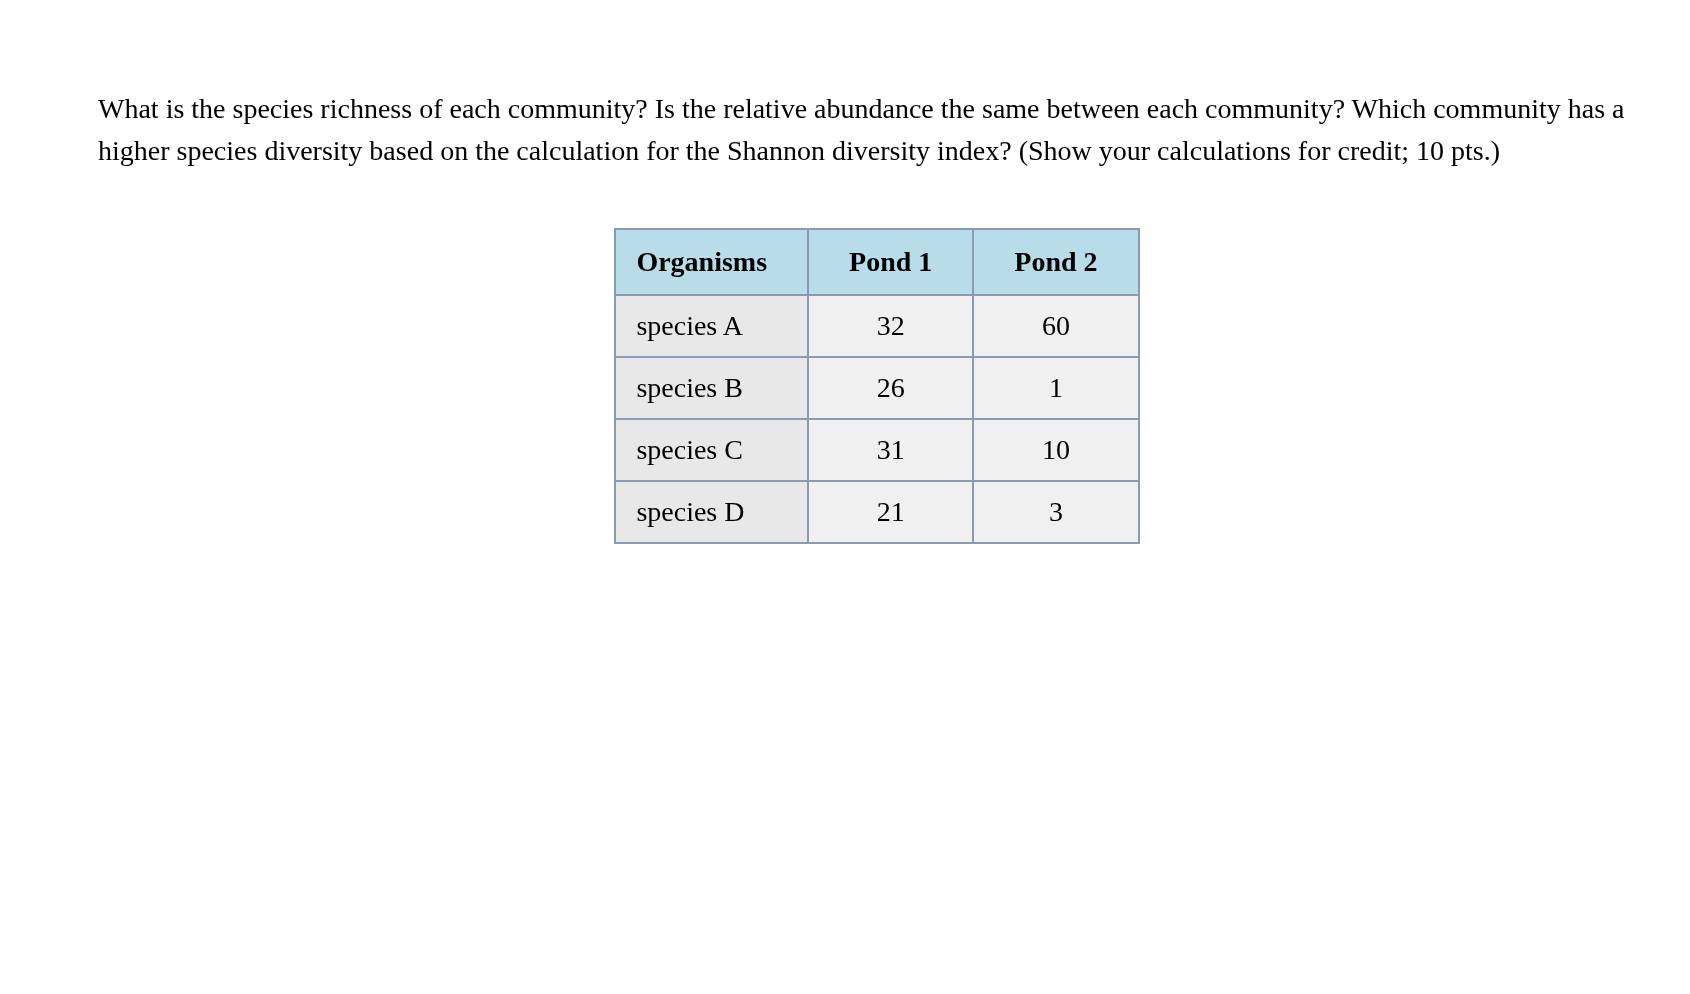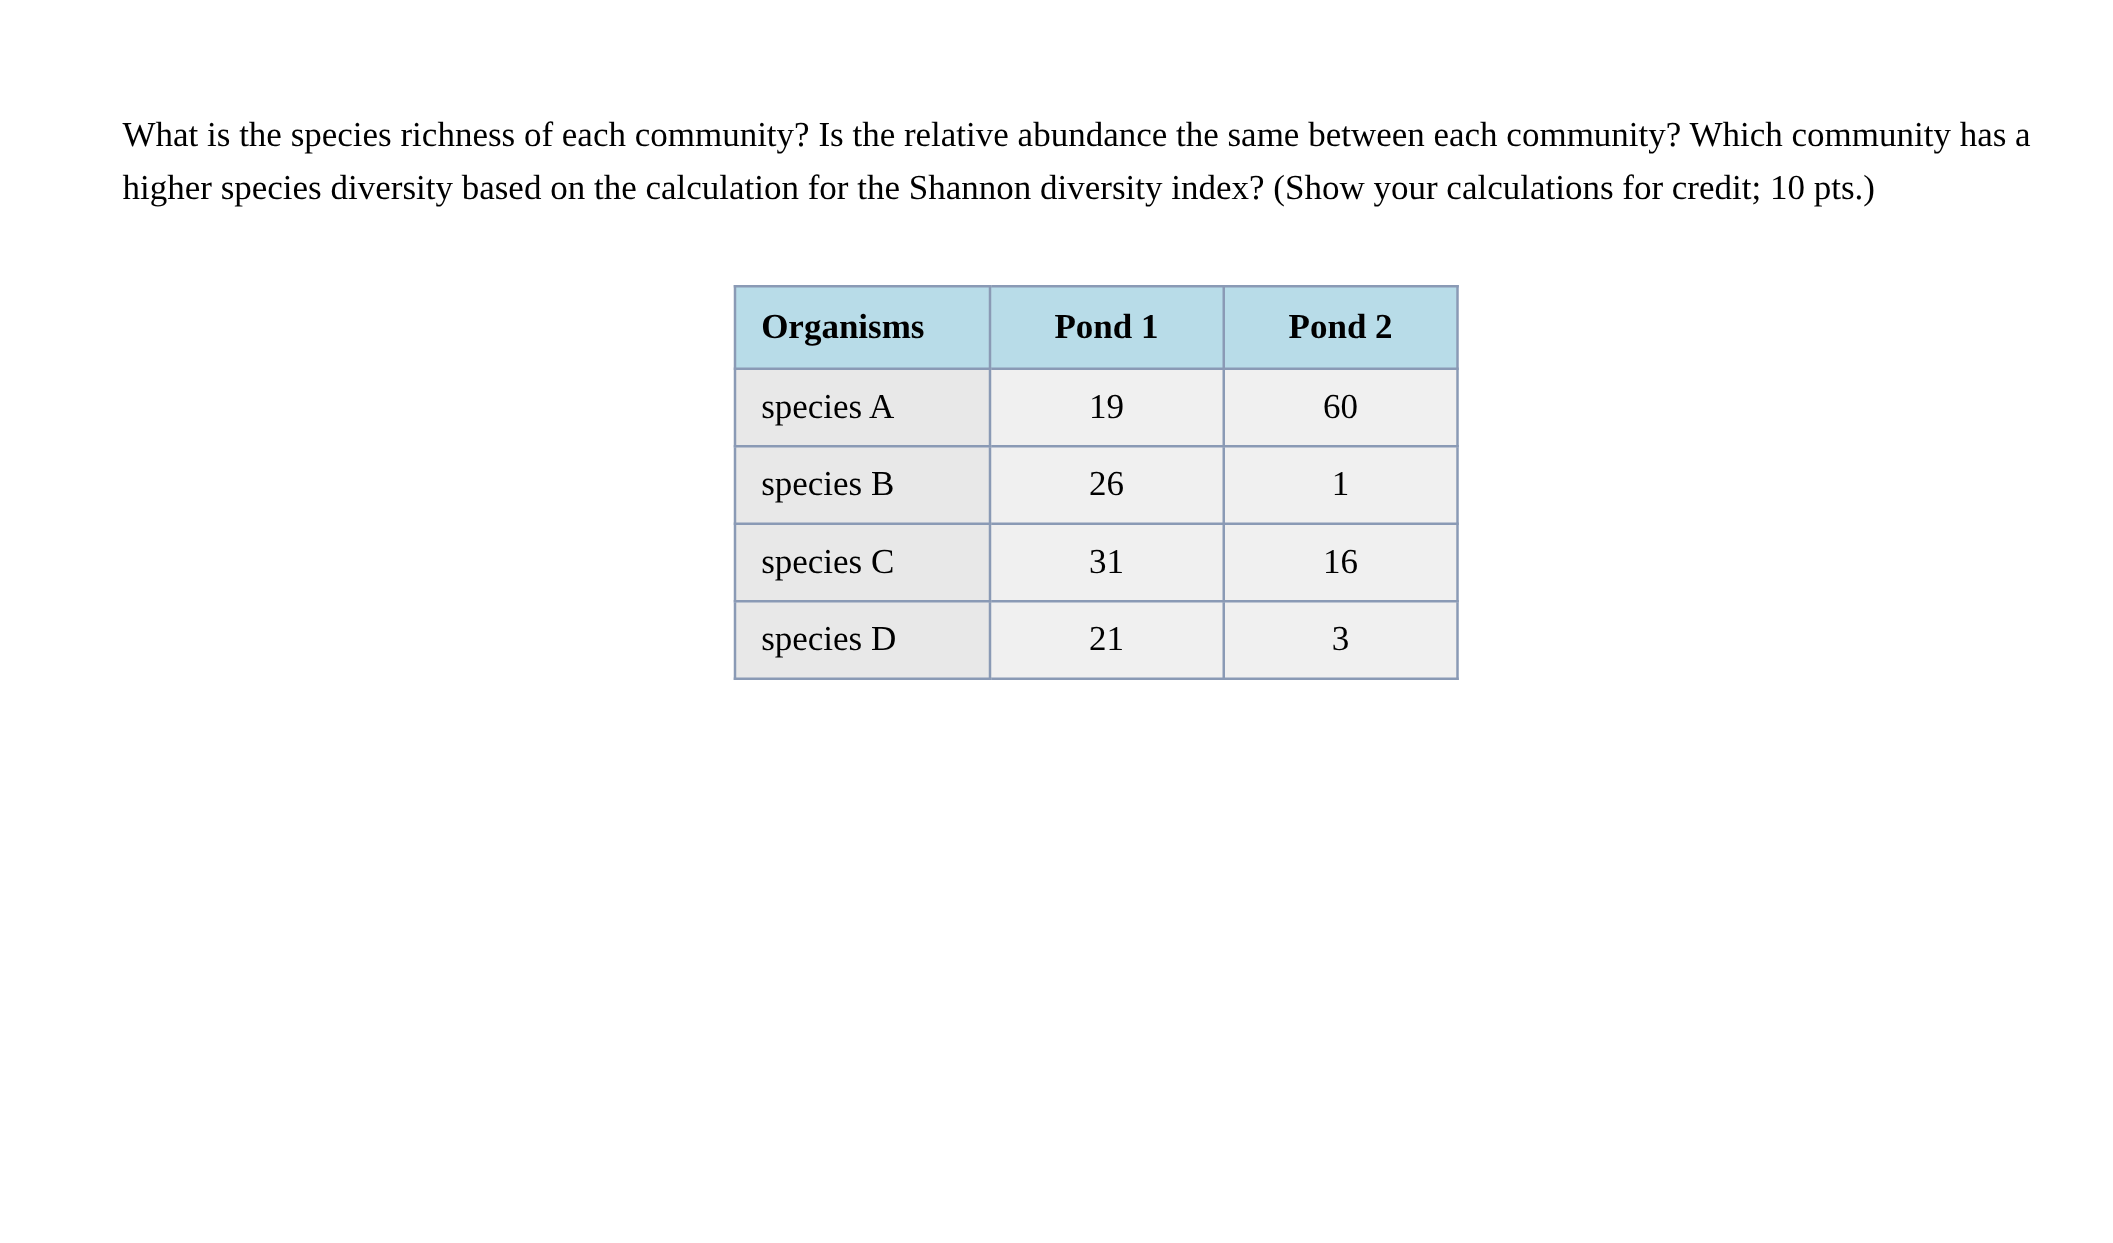--- a/index.html
+++ b/index.html
@@ -32,21 +32,21 @@
 
     table {
       border-collapse: collapse;
       border: 2px solid #8a9ab5;
       font-size: 28px;
     }
 
     thead tr th {
       background-color: #b8dce8;
       border: 2px solid #8a9ab5;
-      padding: 16px 51px;
+      padding: 16px 40px;
       font-weight: bold;
       text-align: center;
     }
 
     thead tr th:first-child {
       text-align: left;
       padding-left: 20px;
     }
 
     tbody tr td {
@@ -72,32 +72,32 @@
     <thead>
       <tr>
         <th>Organisms</th>
         <th>Pond 1</th>
         <th>Pond 2</th>
       </tr>
     </thead>
     <tbody id="table-body">
     <tr>
           <td>species A</td>
-          <td>19</td>
+          <td>32</td>
           <td>60</td>
         </tr>
         <tr>
           <td>species B</td>
           <td>26</td>
           <td>1</td>
         </tr>
         <tr>
           <td>species C</td>
           <td>31</td>
-          <td>16</td>
+          <td>10</td>
         </tr>
         <tr>
           <td>species D</td>
           <td>21</td>
           <td>3</td>
         </tr>
       </tbody>
   </table>
 </div>
 

